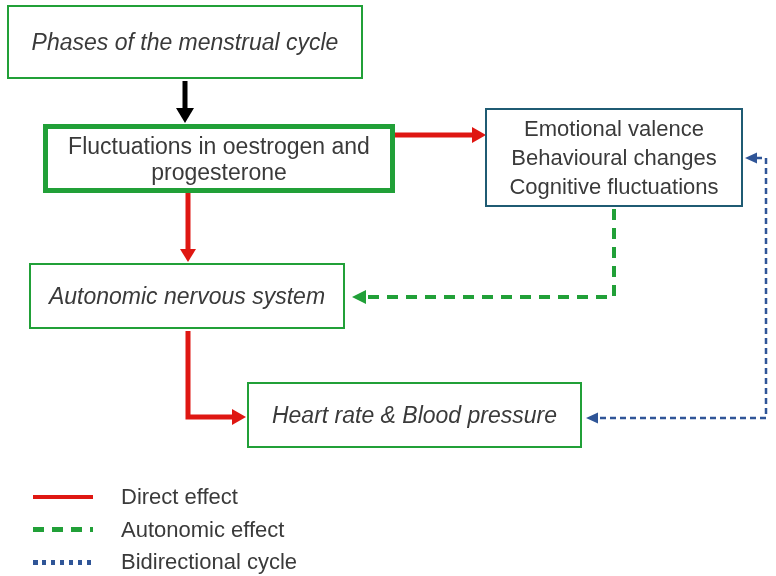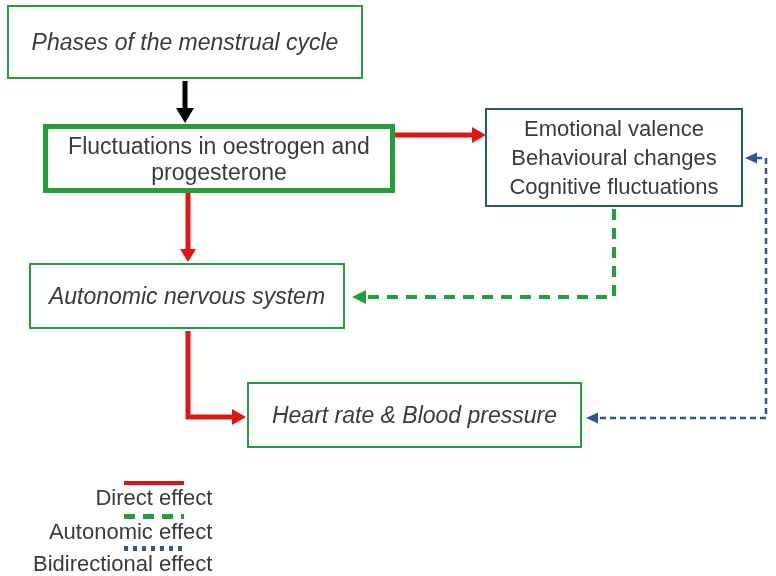--- a/index.html
+++ b/index.html
@@ -47,23 +47,22 @@
 
   #legend {
     position: absolute;
     left: 33px;
     top: 481px;
     display: flex;
     flex-direction: column;
   }
   .legend-row {
     display: flex;
-    align-items: flex-end;
+    align-items: center;
     height: 32.5px;
-    flex-direction: column;
   }
   .swatch {
     width: 60px;
     height: 5px;
     margin-right: 28px;
     flex: 0 0 auto;
   }
   .swatch.solid {
     height: 4px;
     background: var(--color-direct, #df1712);
@@ -141,17 +140,17 @@
     <div class="legend-row">
       <div class="swatch solid"></div>
       <span class="legend-label">Direct effect</span>
     </div>
     <div class="legend-row">
       <div class="swatch dashed"></div>
       <span class="legend-label">Autonomic effect</span>
     </div>
     <div class="legend-row">
       <div class="swatch dotted"></div>
-      <span class="legend-label">Bidirectional effect</span>
+      <span class="legend-label">Bidirectional cycle</span>
     </div>
   </div>
 
 </div>
 
 </body></html>

